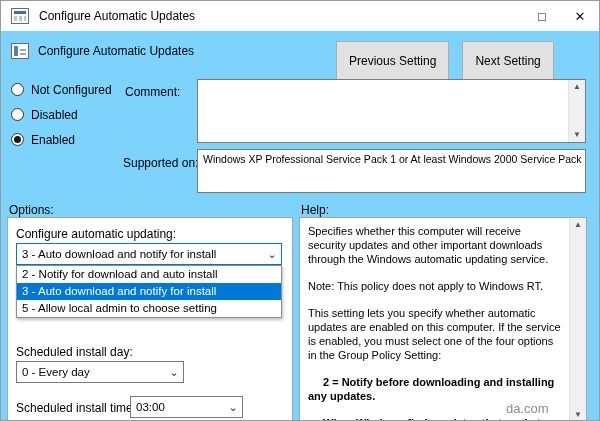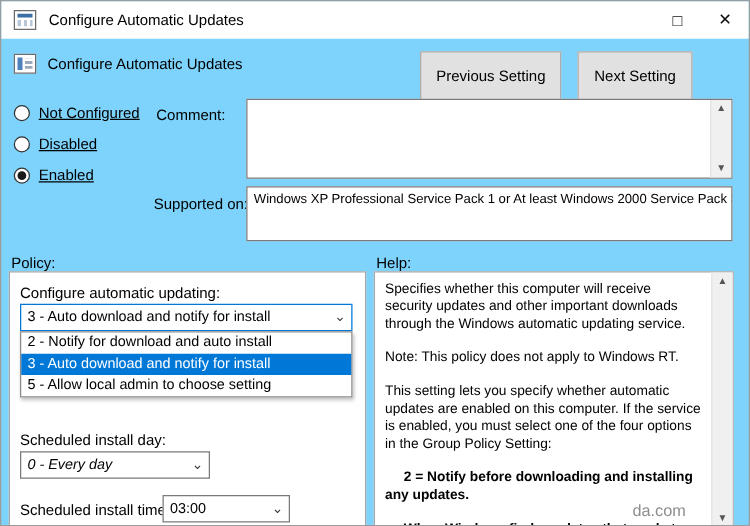--- a/index.html
+++ b/index.html
@@ -21,21 +21,21 @@
   .policy-row{position:absolute;top:42px;left:10px;display:flex;align-items:center;}
   .policy-icon{width:16px;height:14px;border:1px solid #6b6b6b;position:relative;background:#fff;flex:0 0 auto;}
   .policy-icon::before{content:"";position:absolute;left:2px;top:2px;width:4px;bottom:2px;background:#4f81bd;}
   .policy-icon::after{content:"";position:absolute;left:8px;top:3px;right:2px;bottom:3px;
     background:repeating-linear-gradient(0deg,#9aa9bb 0 2px,#fff 2px 4px);}
   .policy-row .policy-name{margin-left:9px;font-size:12px;}
   .setting-buttons{position:absolute;top:40px;left:335px;display:flex;gap:13px;}
   .btn{background:#e1e1e1;border:1px solid #adadad;font-family:inherit;font-size:12px;padding:12px 12px;color:#000;}
   
   .radio-group{position:absolute;left:10px;top:82px;}
-  .radio-row{display:flex;align-items:center;gap:7px;height:14px;margin-bottom:11px;text-decoration:underline;}
+  .radio-row{display:flex;align-items:flex-start;gap:7px;height:14px;margin-bottom:11px;}
   .radio-circle{width:11px;height:11px;border:1px solid #333;border-radius:50%;background:#fff;position:relative;flex:0 0 auto;}
   .radio-circle.selected::after{content:"";position:absolute;left:2px;top:2px;right:2px;bottom:2px;background:#1a1a1a;border-radius:50%;}
   
   .field-label{position:absolute;font-size:12px;}
   .textbox{position:absolute;background:#fff;border:1px solid #7a7a7a;box-sizing:border-box;}
   .comment-box{left:196px;top:78px;width:389px;height:64px;}
   .supported-box{left:196px;top:148px;width:389px;height:44px;font-size:10.5px;padding:3px 5px;white-space:nowrap;overflow:hidden;}
   .vscroll{position:absolute;top:0;right:0;bottom:0;width:16px;background:#f0f0f0;border-left:1px solid #e3e3e3;}
   .vscroll .arr{position:absolute;left:0;right:0;height:14px;text-align:center;font-size:8px;line-height:14px;color:#555;}
   .vscroll .arr.up{top:0;}
@@ -105,45 +105,45 @@
     <span></span>
     <div class="vscroll">
       <span class="arr up">▲</span>
       <span class="arr down">▼</span>
     </div>
   </div>
 
   <span class="field-label" style="left:122px;top:155px;">Supported on:</span>
   <div class="textbox supported-box">Windows XP Professional Service Pack 1 or At least Windows 2000 Service Pack 3</div>
 
-  <span class="section-label" style="left:8px;">Policy:</span>
+  <span class="section-label" style="left:8px;">Options:</span>
   <span class="section-label" style="left:300px;">Help:</span>
 
   <div class="panel options-panel">
     <span class="opt-label" style="top:9px;">Configure automatic updating:</span>
 
     <div class="combo focused" style="left:8px;top:25px;width:266px;">
       <span class="combo-text">3 - Auto download and notify for install</span>
       <span class="combo-arrow">⌄</span>
     </div>
 
     <div class="dropdown-list">
       <div class="dropdown-item">2 - Notify for download and auto install</div>
       <div class="dropdown-item selected">3 - Auto download and notify for install</div>
       <div class="dropdown-item">5 - Allow local admin to choose setting</div>
     </div>
 
     <span class="opt-label" style="top:127px;">Scheduled install day:</span>
-    <div class="combo" style="left:8px;top:143px;width:152px;font-style:italic;">
+    <div class="combo" style="left:8px;top:143px;width:168px;">
       <span class="combo-text">0 - Every day</span>
       <span class="combo-arrow">⌄</span>
     </div>
 
     <span class="opt-label" style="top:183px;">Scheduled install time:</span>
-    <div class="combo" style="left:122px;top:178px;width:102px;">
+    <div class="combo" style="left:122px;top:178px;width:113px;">
       <span class="combo-text">03:00</span>
       <span class="combo-arrow">⌄</span>
     </div>
   </div>
 
   <div class="panel help-panel">
     <div class="help-content">
       <p>Specifies whether this computer will receive security updates and other important downloads through the Windows automatic updating service.</p>
       <p>Note: This policy does not apply to Windows RT.</p>
       <p>This setting lets you specify whether automatic updates are enabled on this computer. If the service is enabled, you must select one of the four options in the Group Policy Setting:</p>

